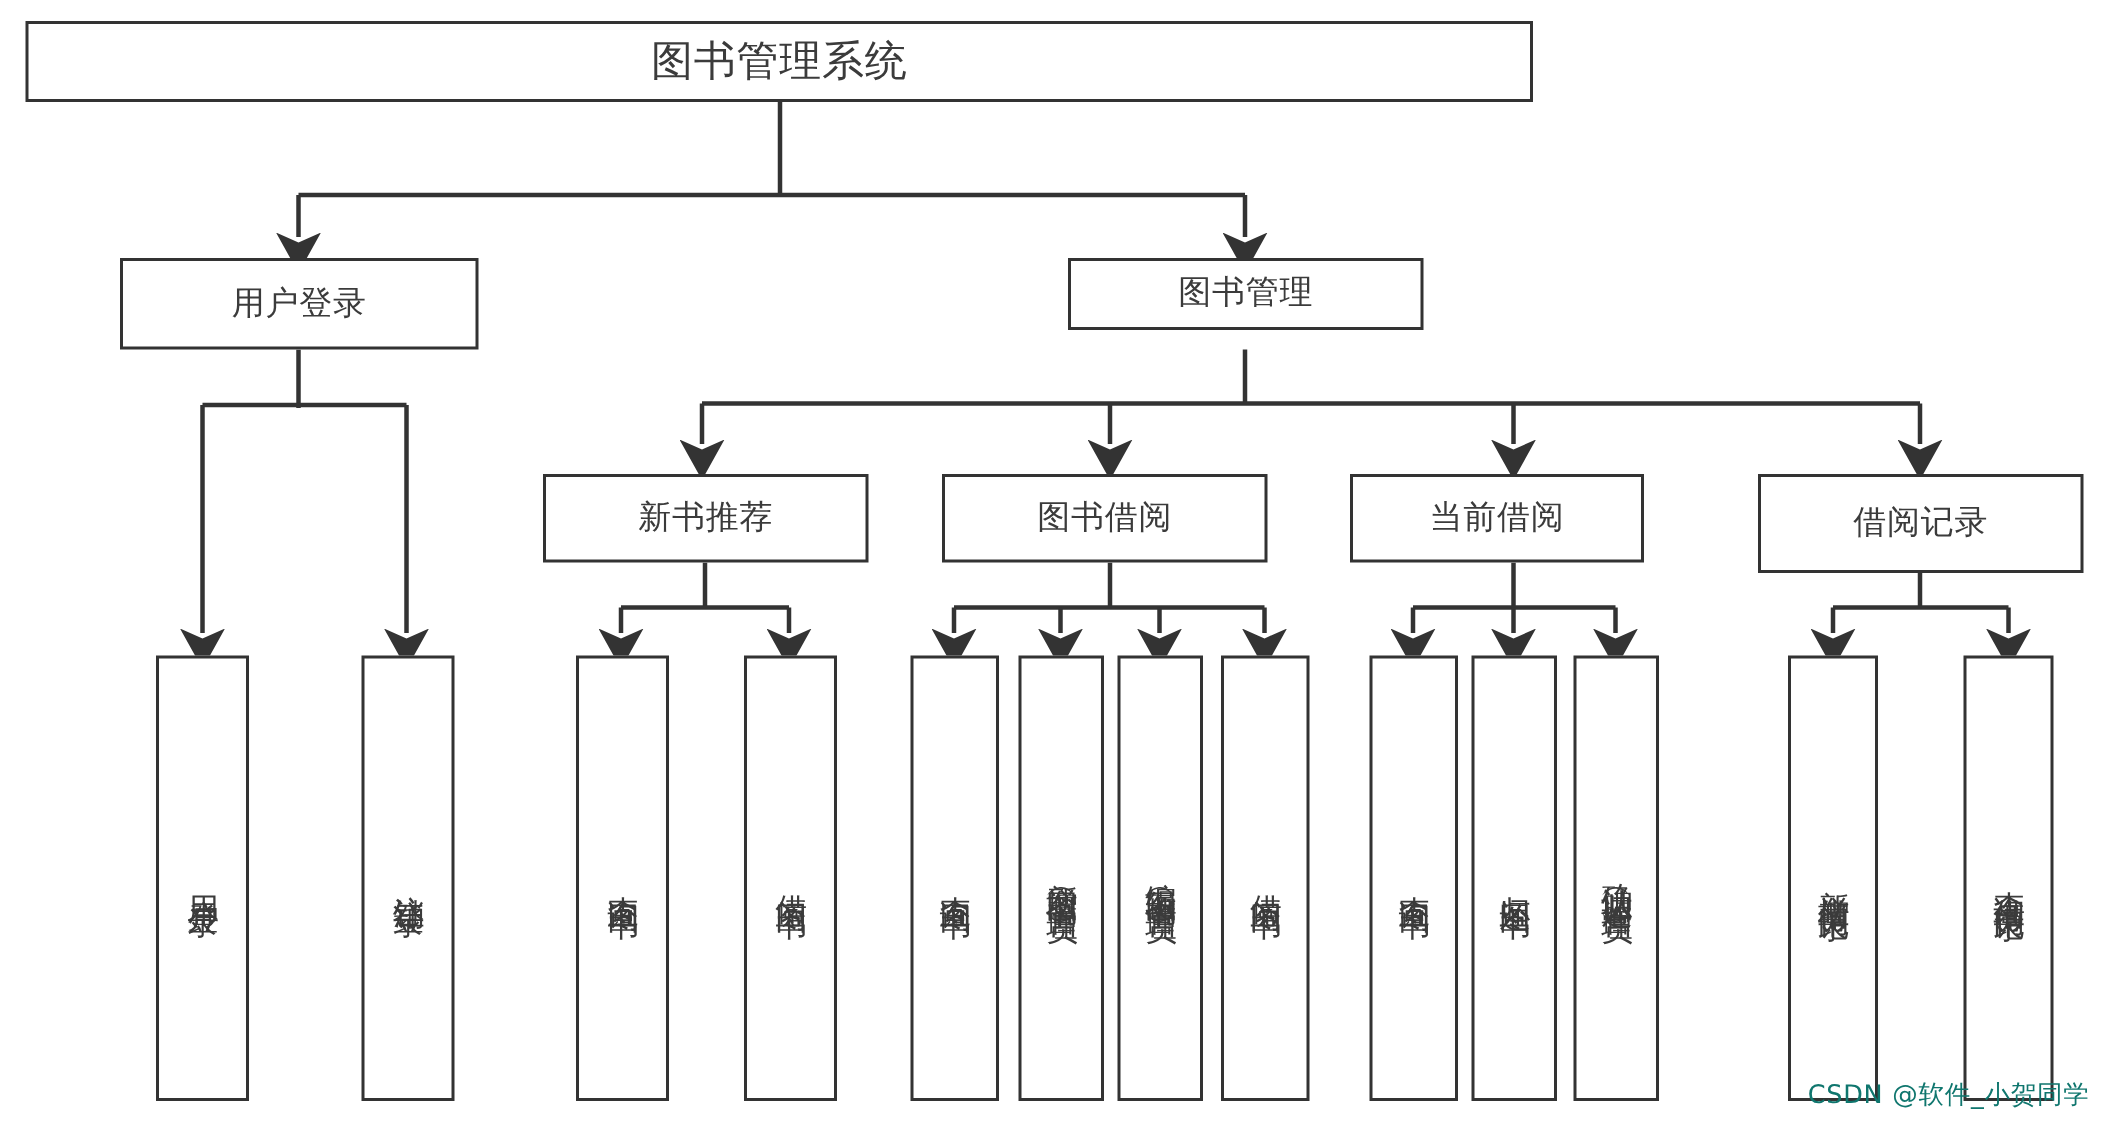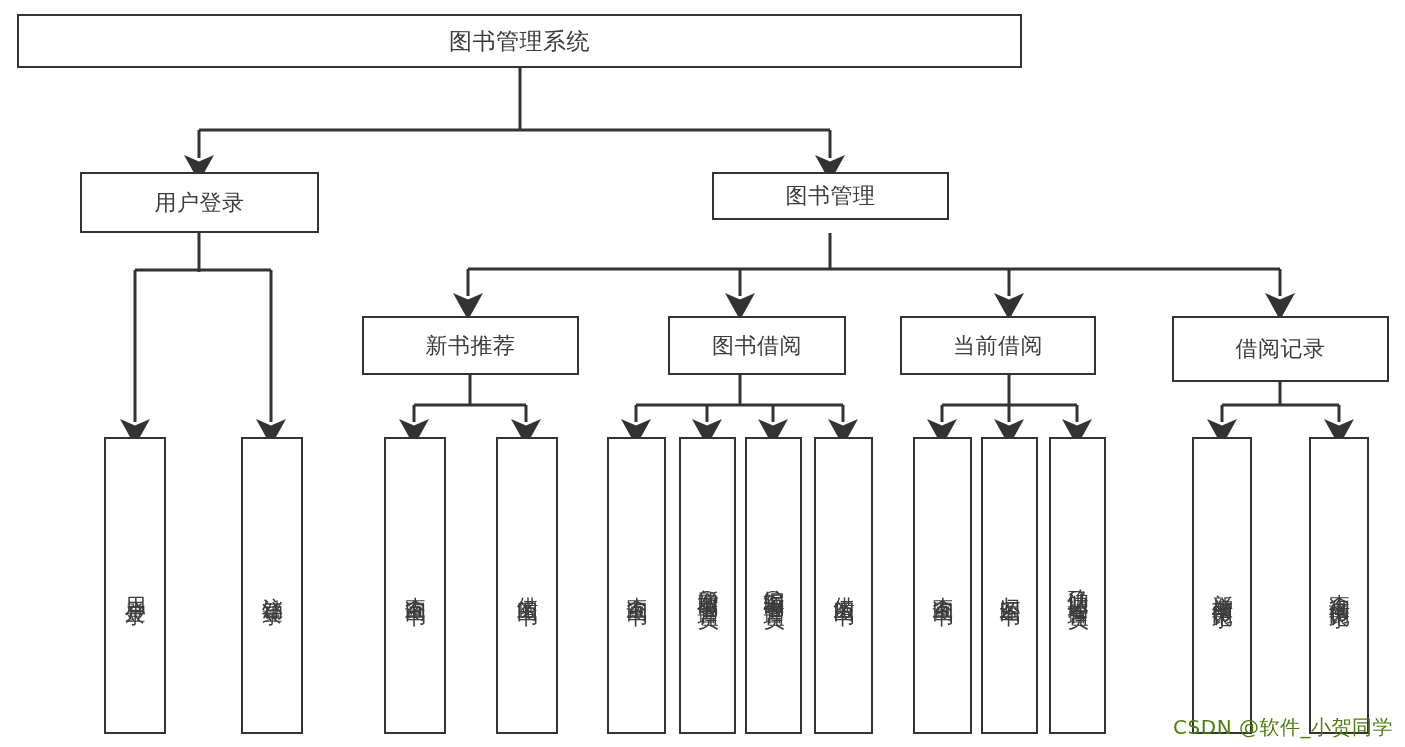--- a/index.html
+++ b/index.html
@@ -23,21 +23,21 @@
     justify-content:center;
     color:#3c3c3c;
   }
   .node .lbl{
     font-size:22px;
     line-height:1.15;
     letter-spacing:0.5px;
     white-space:nowrap;
     color:#3b3b3b;
   }
-  .node.root .lbl{font-size:23px;}
+  .node.root .lbl{font-size:28px;}
   .node.lvl2 .lbl{font-size:22px;}
   .node.lvl3 .lbl{font-size:22px;}
 
   
   .node.leaf{
     align-items:center;
     justify-content:center;
     padding:6px 0;
   }
   .node.leaf .lbl{
@@ -47,22 +47,22 @@
     line-height:1.0;
     letter-spacing:3px;
     white-space:nowrap;
     max-height:282px;
   }
 
   #watermark{
     position:absolute;
     right:12px;
     bottom:6px;
-    font-size:20px;
-    color:#4d7c0f;
+    font-size:17px;
+    color:#0f766e;
     letter-spacing:0.5px;
     white-space:nowrap;
     font-family:"DejaVu Sans","Liberation Sans",sans-serif;
   }
 </style>
 </head>
 <body>
 
 <div id="canvas">
 
@@ -124,21 +124,21 @@
   <div class="node lvl2" style="left:80px;top:172px;width:239px;height:61px;">
     <span class="lbl">用户登录</span>
   </div>
   <div class="node lvl2" style="left:712px;top:172px;width:237px;height:48px;">
     <span class="lbl">图书管理</span>
   </div>
 
   <div class="node lvl3" style="left:362px;top:316px;width:217px;height:59px;justify-content:center;">
     <span class="lbl">新书推荐</span>
   </div>
-  <div class="node lvl3" style="left:668px;top:316px;width:178px;height:59px;">
+  <div class="node lvl3" style="left:628px;top:316px;width:217px;height:59px;">
     <span class="lbl">图书借阅</span>
   </div>
   <div class="node lvl3" style="left:900px;top:316px;width:196px;height:59px;">
     <span class="lbl">当前借阅</span>
   </div>
   <div class="node lvl3" style="left:1172px;top:316px;width:217px;height:66px;">
     <span class="lbl">借阅记录</span>
   </div>
 
   <div class="node leaf" style="left:104px;top:437px;width:62px;height:297px;">

